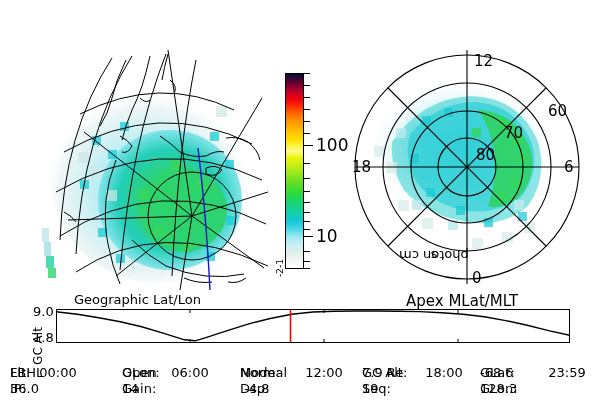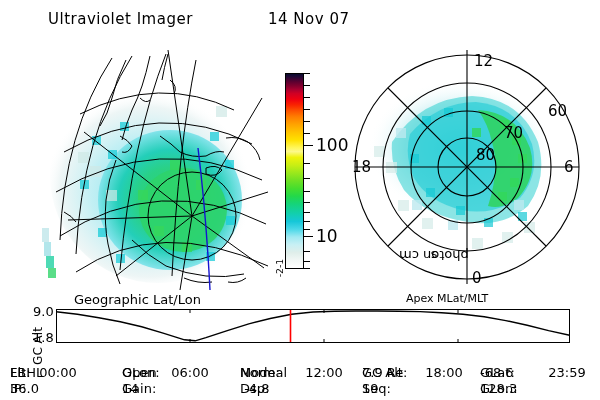--- a/index.html
+++ b/index.html
@@ -43,42 +43,40 @@
   #cbar-ticks .Mtick{position:absolute;left:0;width:9px;height:1px;background:#000;}
   #cbar-ticks .lbl{position:absolute;left:12px;font-size:17px;line-height:1;transform:translateY(-50%);}
   #cbar-axis-label{left:260px;top:108px;width:20px;height:160px;}
   #cbar-axis-label span{display:block;white-space:nowrap;font-size:13px;
       transform:rotate(-90deg) translate(-50%,0);transform-origin:0 0;
       position:absolute;left:14px;top:160px;}
   sup{font-size:.72em;}
 
   
   #strip-title-left{left:74px;top:292px;font-size:13px;}
-  #strip-title-right{left:406px;top:292px;font-size:11px;}
+  #strip-title-right{left:406px;top:292px;font-size:15px;}
   #strip-ylab{left:18px;top:300px;width:18px;height:46px;}
   #strip-ylab span{position:absolute;white-space:nowrap;font-size:12px;
       transform:rotate(-90deg) translate(-50%,0);transform-origin:0 0;left:13px;top:46px;}
   #strip-ytick-hi{left:33px;top:304px;font-size:13px;}
   #strip-ytick-lo{left:33px;top:330px;font-size:13px;}
   #strip{left:56px;top:309px;width:514px;height:34px;}
   #strip-xticks{left:0px;top:345px;width:600px;height:16px;}
   #strip-xticks span{position:absolute;font-size:13px;transform:translateX(-50%);white-space:nowrap;margin-top:20px;}
 
   
   #status{left:0;top:364px;width:600px;height:34px;font-size:13px;text-decoration:underline;}
   #status span{position:absolute;white-space:nowrap;}
   .r0{top:1px;} .r1{top:17px;}
   .c0{left:10px;} .c1{left:122px;} .c2{left:240px;} .c3{left:362px;} .c4{left:480px;}
 </style>
 </head>
 <body>
 
 <div id="header" class="abs">
-  <span id="hdr-title">Ultraviolet Imager</span>
-  <span id="hdr-date">14 Nov 07</span>
 </div>
 
 <div class="abs panel" id="geo-panel" style="left:20px;top:40px;width:248px;height:252px;">
   <svg width="248" height="252" viewBox="0 0 248 252">
     <defs>
       <clipPath id="geoClip">
           <circle cx="138" cy="135" r="108"></circle>
         </clipPath>
       <radialGradient id="ovalCore" cx="50%" cy="50%" r="50%">
         <stop offset="0%" stop-color="#2ad36a"></stop>

